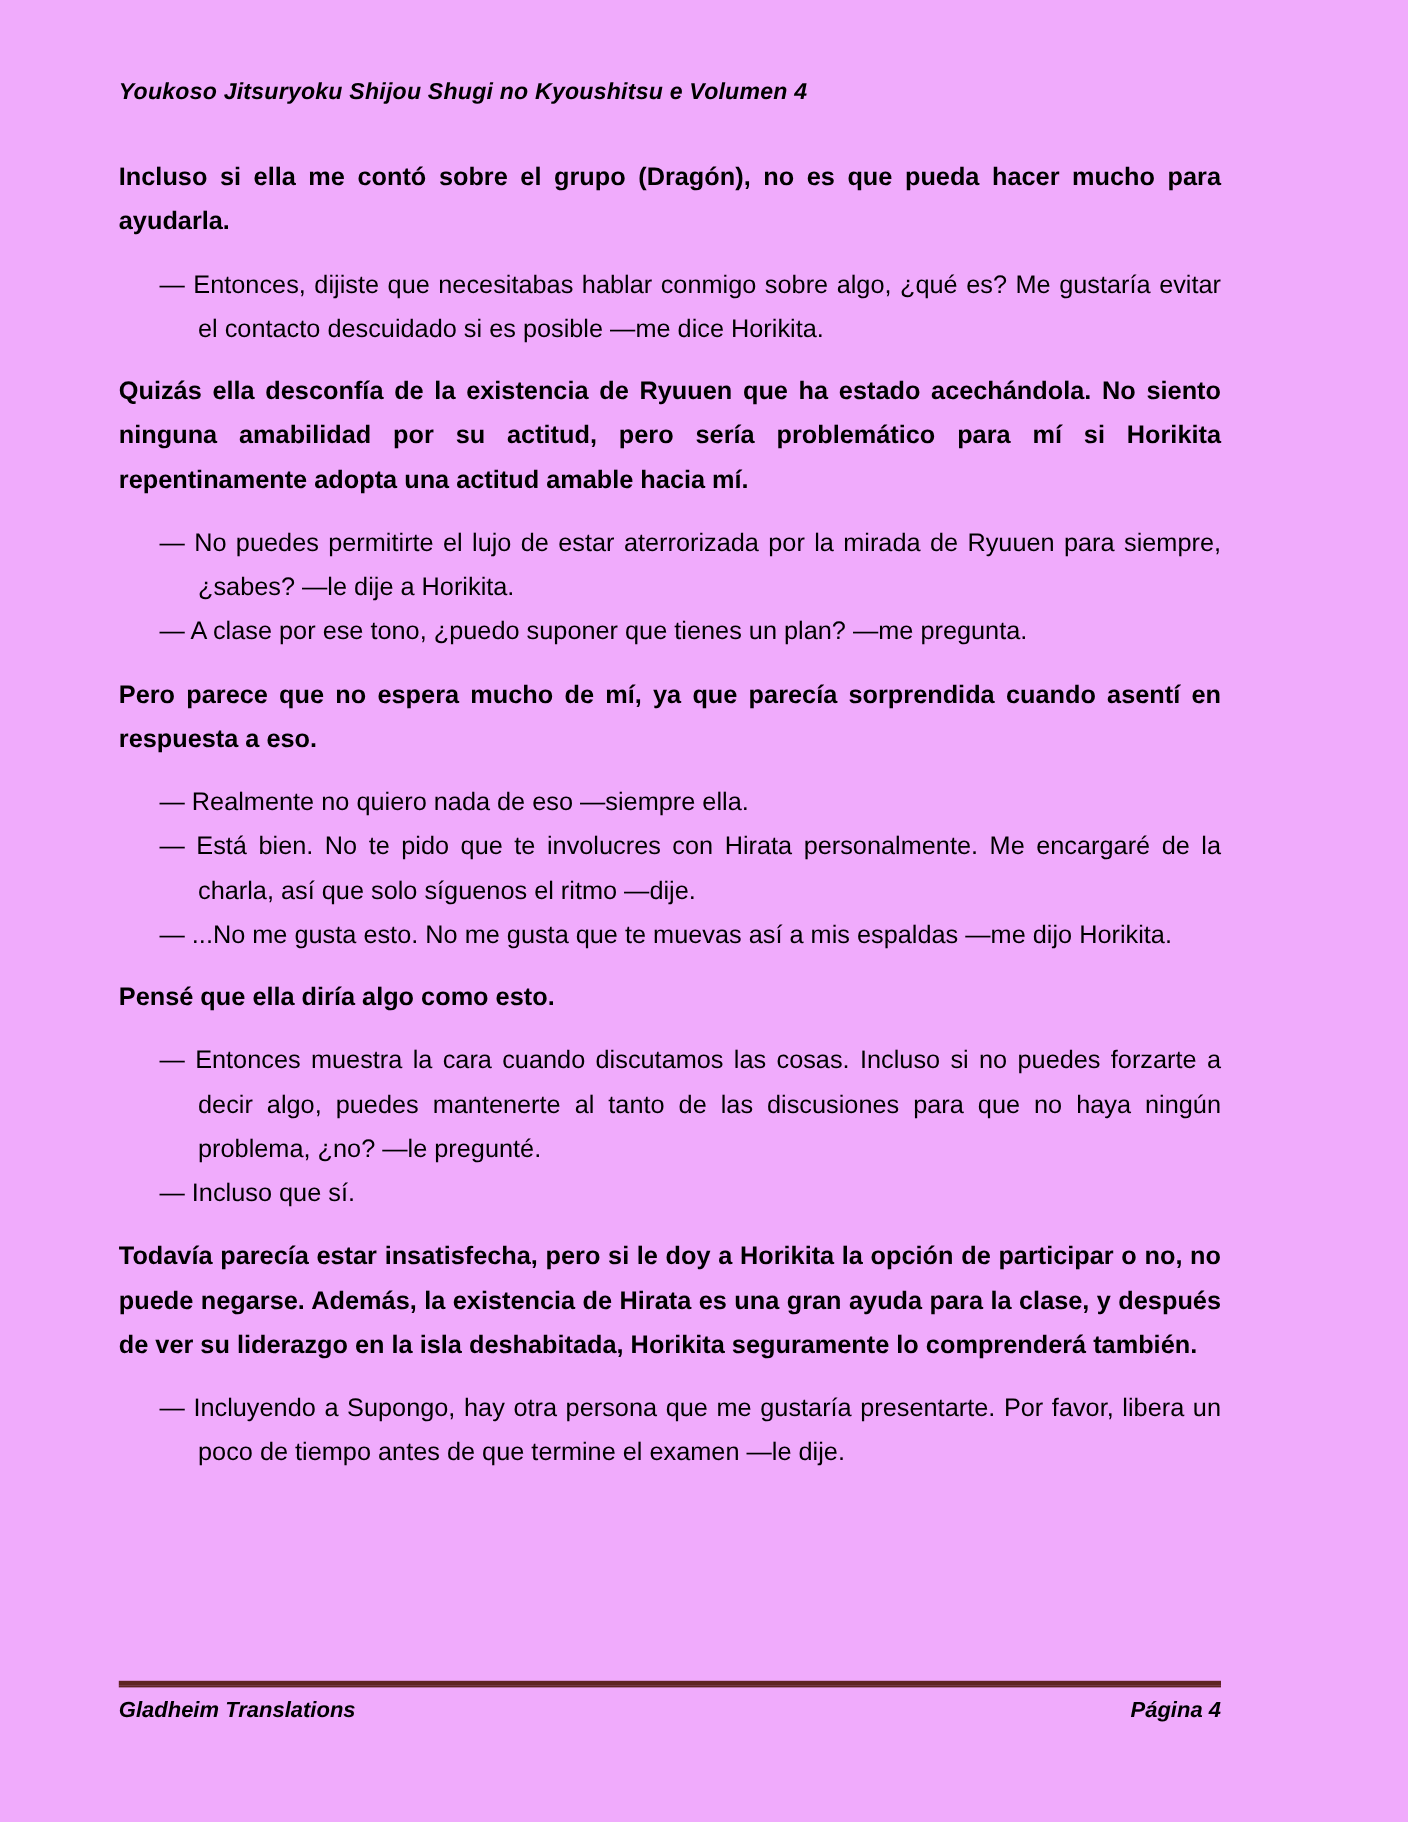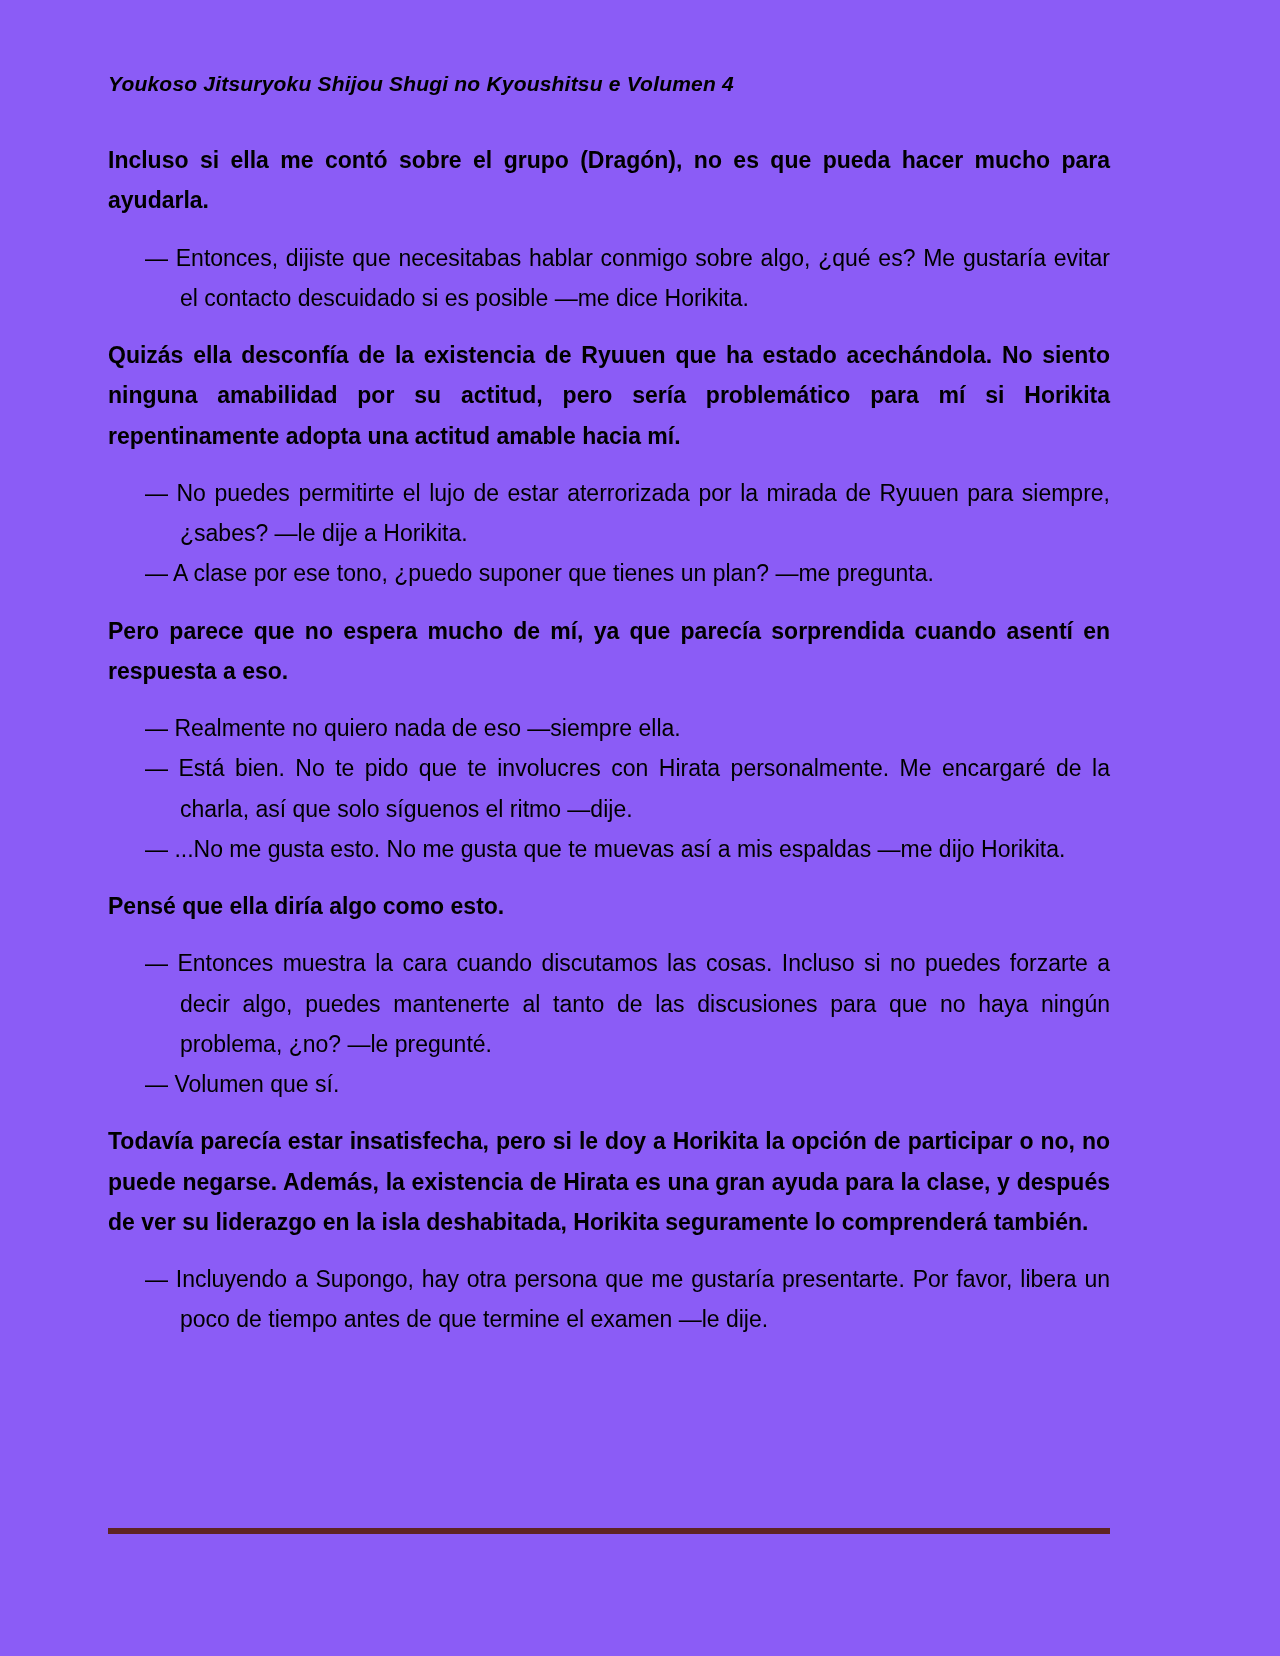--- a/index.html
+++ b/index.html
@@ -2,21 +2,21 @@
 <html><head>
 <meta charset="utf-8">
 <style>
   * { margin: 0; padding: 0; box-sizing: border-box; }
   html, body { background: #e8e8e8; }
   .page {
     position: relative;
     width: 1280px;
     height: 1656px;
     margin: 0 auto;
-    background: #8b5cf6;
+    background: #f0abfc;
     font-family: "Liberation Sans", "DejaVu Sans", sans-serif;
     color: #000000;
     overflow: hidden;
   }
   .page-header {
     padding: 72px 170px 0 108px;
     margin-bottom: 44px;
   }
   .book-title {
     font-size: 21px;
@@ -87,25 +87,29 @@
       </div>
       <p class="paragraph">Pero parece que no espera mucho de mí, ya que parecía sorprendida cuando asentí en respuesta a eso.</p>
       <div class="dialogue-group">
         <p class="dialogue">— Realmente no quiero nada de eso —siempre ella.</p>
         <p class="dialogue">— Está bien. No te pido que te involucres con Hirata personalmente. Me encargaré de la charla, así que solo síguenos el ritmo —dije.</p>
         <p class="dialogue">— ...No me gusta esto. No me gusta que te muevas así a mis espaldas —me dijo Horikita.</p>
       </div>
       <p class="paragraph">Pensé que ella diría algo como esto.</p>
       <div class="dialogue-group">
         <p class="dialogue">— Entonces muestra la cara cuando discutamos las cosas. Incluso si no puedes forzarte a decir algo, puedes mantenerte al tanto de las discusiones para que no haya ningún problema, ¿no? —le pregunté.</p>
-        <p class="dialogue">— Volumen que sí.</p>
+        <p class="dialogue">— Incluso que sí.</p>
       </div>
       <p class="paragraph">Todavía parecía estar insatisfecha, pero si le doy a Horikita la opción de participar o no, no puede negarse. Además, la existencia de Hirata es una gran ayuda para la clase, y después de ver su liderazgo en la isla deshabitada, Horikita seguramente lo comprenderá también.</p>
       <div class="dialogue-group">
         <p class="dialogue">— Incluyendo a Supongo, hay otra persona que me gustaría presentarte. Por favor, libera un poco de tiempo antes de que termine el examen —le dije.</p>
       </div>
     </div>
 
   <div class="page-footer">
     <div class="footer-rule" style="border-color: rgb(94, 36, 35);"></div>
+    <div class="footer-row">
+      <span class="footer-text">Gladheim Translations</span>
+      <span class="footer-text">Página 4</span>
+    </div>
   </div>
 
 </div>
 
 </body></html>

